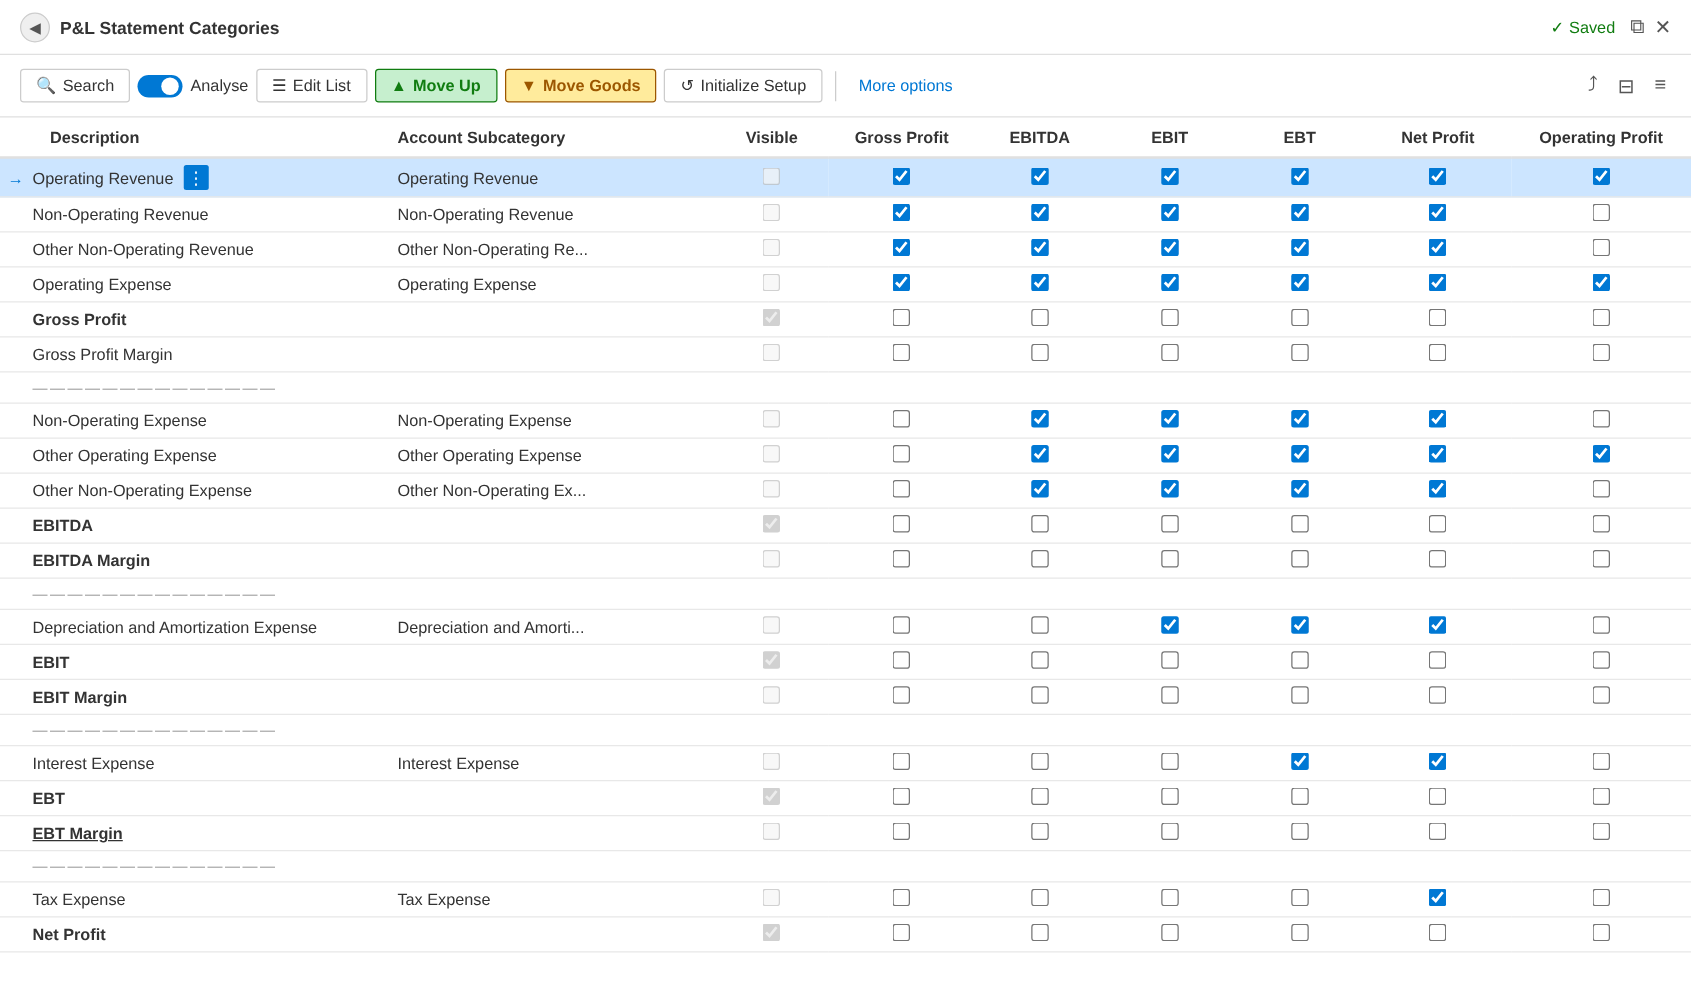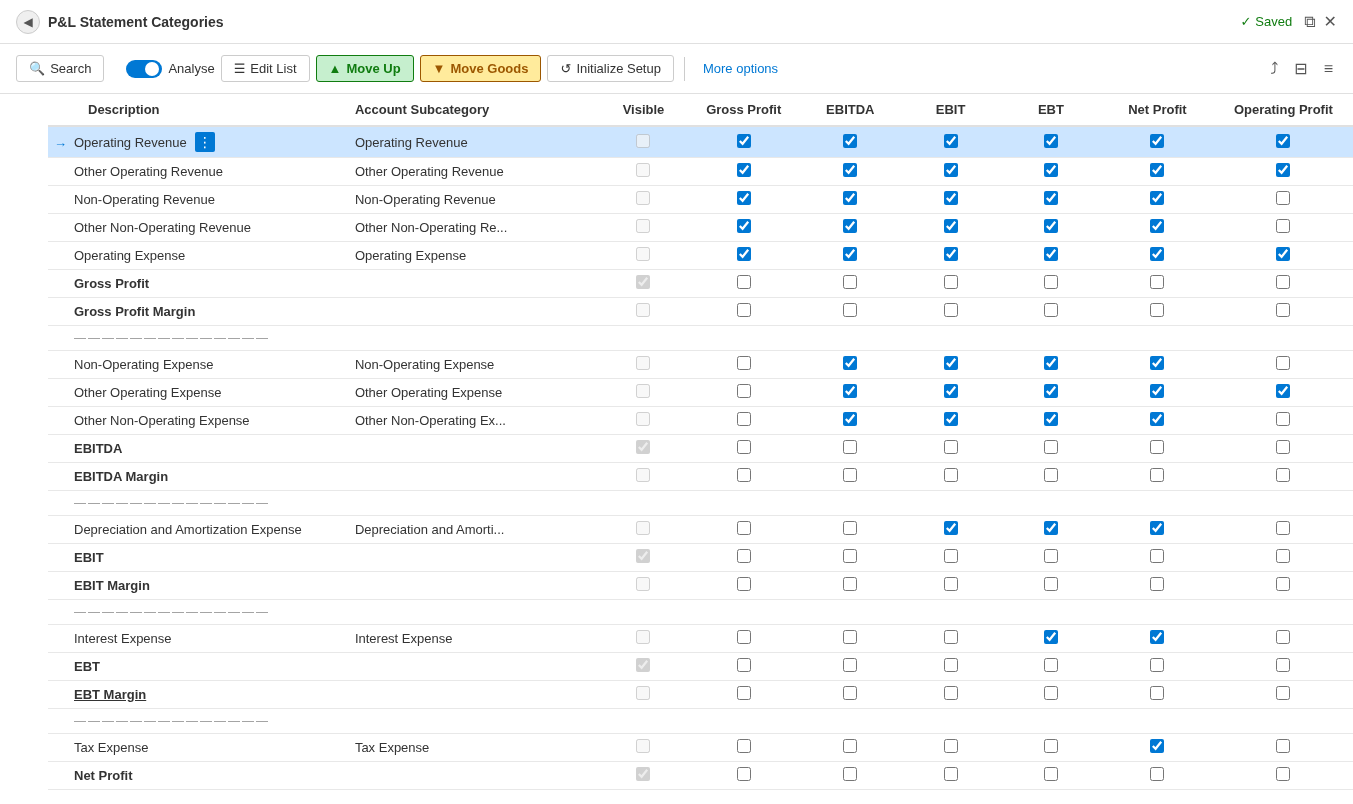--- a/index.html
+++ b/index.html
@@ -25,30 +25,30 @@
       border-bottom: 1px solid #e0e0e0; height: 50px;
     }
     .toolbar-btn {
       display: flex; align-items: center; gap: 5px; padding: 5px 12px;
       border: 1px solid #ccc; border-radius: 3px; cursor: pointer;
       font-size: 13px; background: #fff; color: #333;
     }
     .toolbar-btn.search-btn { border-color: #ccc; }
     .toolbar-btn.move-up { background: #c6efce; border-color: #107c10; color: #107c10; font-weight: 600; }
     .toolbar-btn.move-down { background: #ffeb9c; border-color: #9c5700; color: #9c5700; font-weight: 600; }
-    .toggle-wrap { display: flex; align-items: center; gap: 6px; margin-left: 16px; }
+    .toggle-wrap { display: flex; align-items: center; gap: 6px; }
     .toggle { width: 36px; height: 18px; background: #0078d4; border-radius: 9px; position: relative; cursor: pointer; }
     .toggle::after { content: ''; width: 14px; height: 14px; background: #fff; border-radius: 50%; position: absolute; top: 2px; right: 3px; }
     .toolbar-separator { width: 1px; height: 24px; background: #ccc; margin: 0 4px; }
     .more-options-btn { background: none; border: none; cursor: pointer; font-size: 13px; color: #0078d4; padding: 5px 8px; }
     .toolbar-right { margin-left: auto; display: flex; gap: 8px; }
     .toolbar-icon-btn { background: none; border: none; cursor: pointer; font-size: 16px; color: #555; padding: 4px; }
 
     
-    .table-container { overflow: auto; height: calc(100vh - 94px); padding-left: 48px; }
+    .table-container { overflow: auto; height: calc(100vh - 94px); }
     table { width: 100%; border-collapse: collapse; font-size: 13px; }
     thead th {
       position: sticky; top: 0; background: #fff; border-bottom: 2px solid #e0e0e0;
       padding: 8px 6px; text-align: center; font-weight: 600; color: #333;
       z-index: 10; white-space: nowrap;
     }
     thead th.desc-col { text-align: left; padding-left: 40px; }
     tbody tr { border-bottom: 1px solid #e8e8e8; }
     tbody tr.selected-row { background: #cce5ff; }
     tbody td { padding: 5px 6px; vertical-align: middle; }
@@ -169,36 +169,20 @@
           <td class="cb-cell"><input type="checkbox" checked="" style=""></td>
           <td class="cb-cell"><input type="checkbox" checked="" style=""></td>
           <td class="cb-cell"><input type="checkbox" checked="" style=""></td>
           <td class="cb-cell"><input type="checkbox" checked="" style=""></td>
           <td class="cb-cell"><input type="checkbox" checked="" style=""></td>
         </tr>
         <tr>
           <td style="padding-left: 6px;">
             <div style="display: flex; align-items: center; gap: 4px;">
               <span style="width: 16px; display: inline-block; color: rgb(0, 120, 212); font-weight: bold;"></span>
-              <span>Other Operating Revenue</span>
-            </div>
-          </td>
-          <td>Other Operating Revenue</td>
-          <td class="cb-cell"><input type="checkbox" disabled="" style="accent-color: rgb(170, 170, 170);"></td>
-          <td class="cb-cell"><input type="checkbox" checked="" style=""></td>
-          <td class="cb-cell"><input type="checkbox" checked="" style=""></td>
-          <td class="cb-cell"><input type="checkbox" checked="" style=""></td>
-          <td class="cb-cell"><input type="checkbox" checked="" style=""></td>
-          <td class="cb-cell"><input type="checkbox" checked="" style=""></td>
-          <td class="cb-cell"><input type="checkbox" checked="" style=""></td>
-        </tr>
-        <tr>
-          <td style="padding-left: 6px;">
-            <div style="display: flex; align-items: center; gap: 4px;">
-              <span style="width: 16px; display: inline-block; color: rgb(0, 120, 212); font-weight: bold;"></span>
               <span>Non-Operating Revenue</span>
             </div>
           </td>
           <td>Non-Operating Revenue</td>
           <td class="cb-cell"><input type="checkbox" disabled="" style="accent-color: rgb(170, 170, 170);"></td>
           <td class="cb-cell"><input type="checkbox" checked="" style=""></td>
           <td class="cb-cell"><input type="checkbox" checked="" style=""></td>
           <td class="cb-cell"><input type="checkbox" checked="" style=""></td>
           <td class="cb-cell"><input type="checkbox" checked="" style=""></td>
           <td class="cb-cell"><input type="checkbox" checked="" style=""></td>
@@ -249,21 +233,21 @@
           <td class="cb-cell"><input type="checkbox" style=""></td>
           <td class="cb-cell"><input type="checkbox" style=""></td>
           <td class="cb-cell"><input type="checkbox" style=""></td>
           <td class="cb-cell"><input type="checkbox" style=""></td>
           <td class="cb-cell"><input type="checkbox" style=""></td>
         </tr>
         <tr class="bold-row">
           <td style="padding-left: 6px;">
             <div style="display: flex; align-items: center; gap: 4px;">
               <span style="width: 16px; display: inline-block; color: rgb(0, 120, 212); font-weight: bold;"></span>
-              <span style="font-weight: 700;">Gross Profit Margin</span>
+              <span style="font-weight: 400;">Gross Profit Margin</span>
             </div>
           </td>
           <td></td>
           <td class="cb-cell"><input type="checkbox" disabled="" style="accent-color: rgb(170, 170, 170);"></td>
           <td class="cb-cell"><input type="checkbox" style=""></td>
           <td class="cb-cell"><input type="checkbox" style=""></td>
           <td class="cb-cell"><input type="checkbox" style=""></td>
           <td class="cb-cell"><input type="checkbox" style=""></td>
           <td class="cb-cell"><input type="checkbox" style=""></td>
           <td class="cb-cell"><input type="checkbox" style=""></td>

